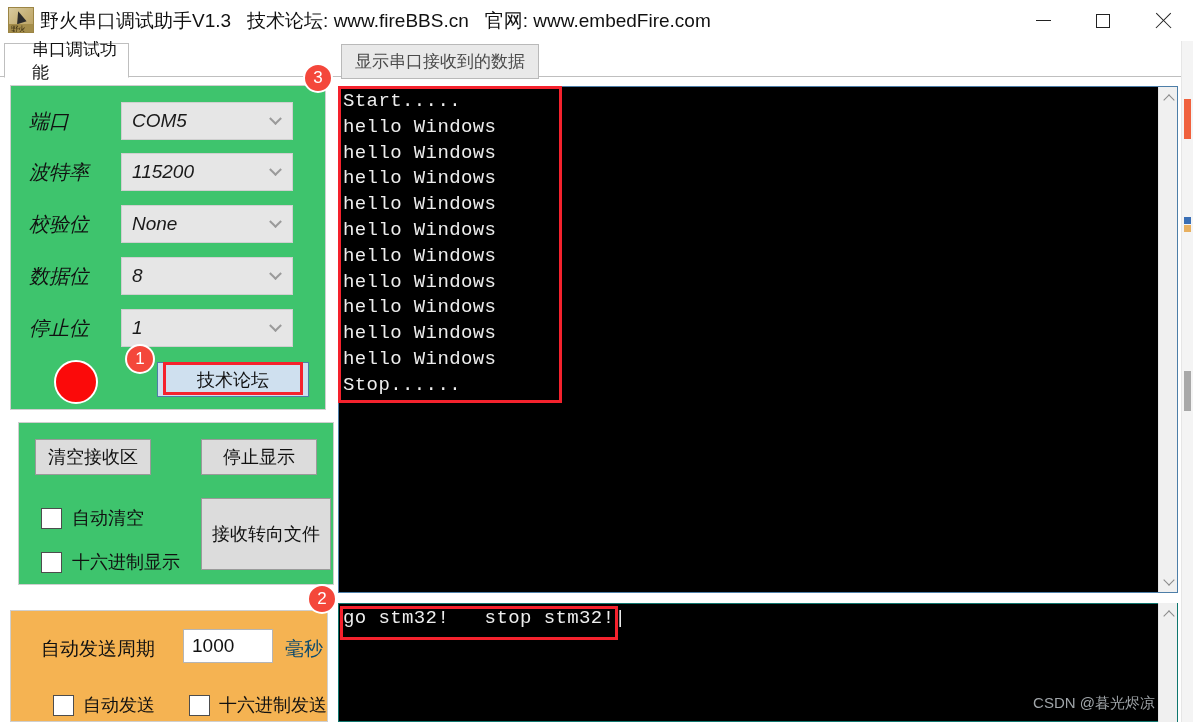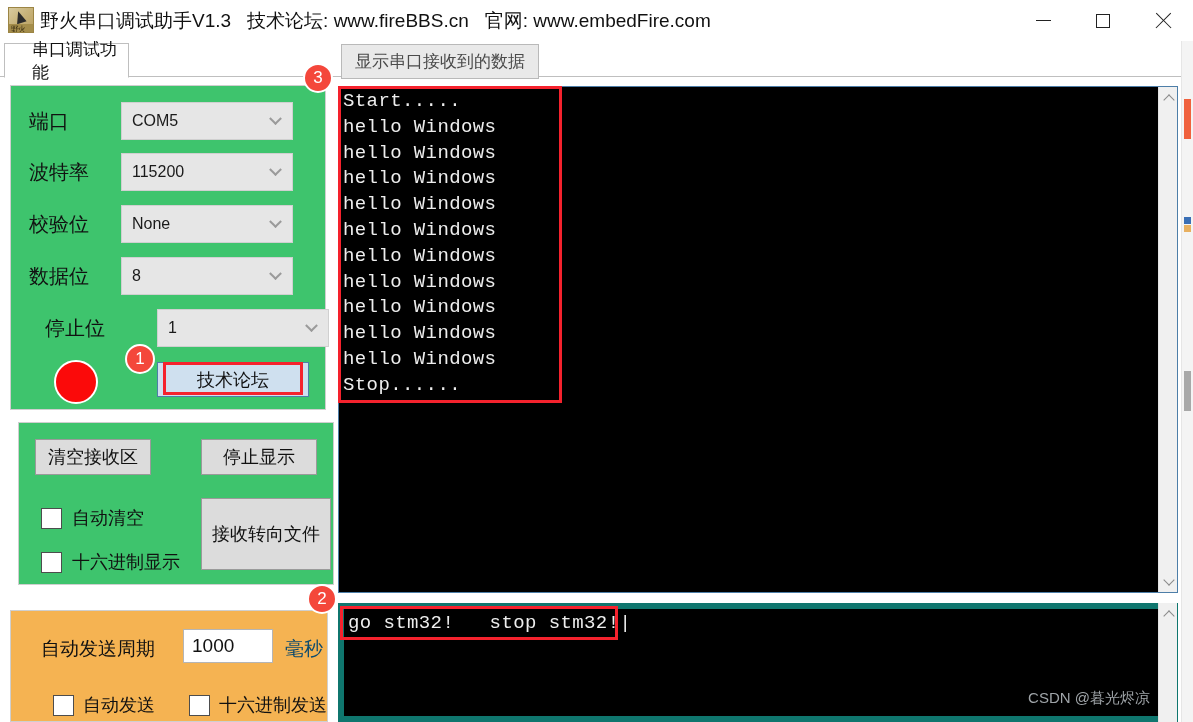--- a/index.html
+++ b/index.html
@@ -116,42 +116,42 @@
   }
   .tab-left { left: 4px; top: 2px; width: 125px; padding-left: 27px; }
   .tab-right { left: 341px; top: 3px; width: 198px; background:#e9e9e9; color:#4b4b4b; border:1px solid #b9b9b9; }
 
   
   .panel {
     position: absolute;
     background: #3ec46d;
     border: 1px solid #cfcfcf;
   }
-  .panel-settings { left: 10px; top: 85px; width: 316px; height: 325px; }
+  .panel-settings { left: 10px; top: 85px; width: 316px; height: 325px; font-style: italic; }
   .panel-recv     { left: 18px; top: 422px; width: 316px; height: 163px; }
   .panel-send     { left: 10px; top: 610px; width: 318px; height: 112px; background: #f5b352; }
 
   .row {
     position: absolute;
     display: flex; align-items: center;
   }
   .row-label {
     font-size: 20px;
     color: #111;
     width: 110px;
     padding-left: 18px;
   }
   .combo {
     position: relative;
     width: 172px; height: 38px;
     background: #e6e6e6;
     border: 1px solid #d0d0d0;
     display: flex; align-items: center;
     padding-left: 10px;
-    font-size: 16px;
+    font-size: 19px;
     color: #1a1a1a;
   }
   .combo .chev {
     position: absolute; right: 12px; top: 50%;
     margin-top: -4px;
     width: 9px; height: 9px;
     border-right: 2px solid #9a9a9a;
     border-bottom: 2px solid #9a9a9a;
     transform: rotate(45deg) translate(-2px,-2px);
   }
@@ -277,21 +277,21 @@
   .sb-up { top: 2px; }
   .sb-up .chv { transform: rotate(45deg); margin-top: 3px; }
   .sb-dn { bottom: 2px; }
   .sb-dn .chv { transform: rotate(-135deg); margin-bottom: 3px; }
 
   .send-area {
     position: absolute;
     left: 338px; top: 603px;
     width: 840px; height: 119px;
     background: #000000;
-    border: 6px solid #0f766e;
+    border: 1px solid #0f766e;
     overflow: hidden;
   }
 
   .watermark {
     position: absolute;
     right: 22px; bottom: 8px;
     font-size: 15px;
     color: #9fa4a8;
     white-space: nowrap;
   }
@@ -390,21 +390,21 @@
     </div>
 
     <div class="row" style="left:0; top:171px;">
       <span class="row-label">数据位</span>
       <span class="combo">
         <span>8</span>
         <i class="chev"></i>
       </span>
     </div>
 
-    <div class="row" style="left:16px; top:223px;gap:20px;">
+    <div class="row" style="left:0; top:223px;">
       <span class="row-label">停止位</span>
       <span class="combo">
         <span>1</span>
         <i class="chev"></i>
       </span>
     </div>
   </div>
 
   <div class="led"></div>
   <div class="btn-close-port">技术论坛</div>

